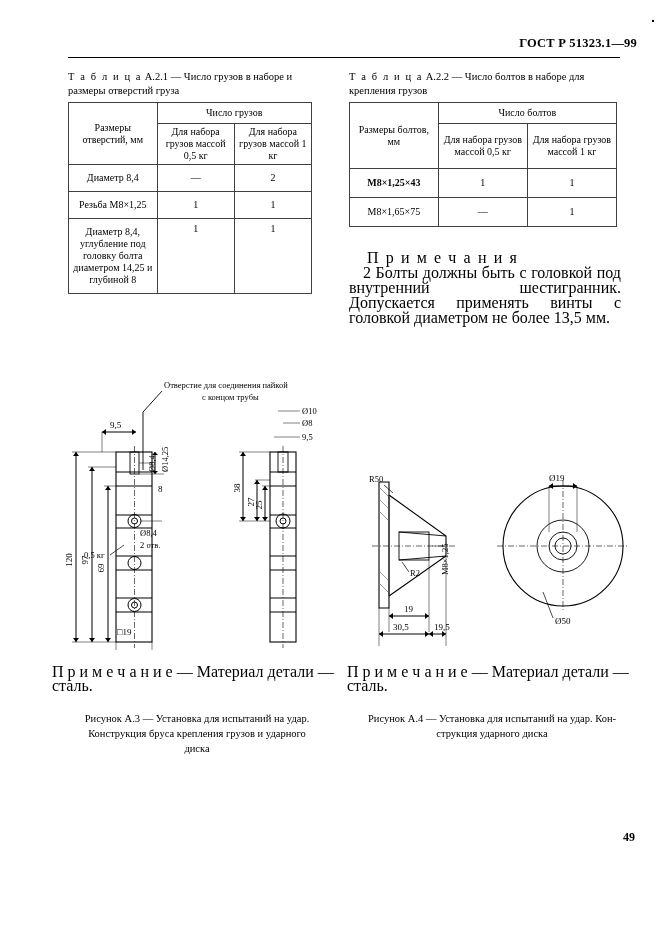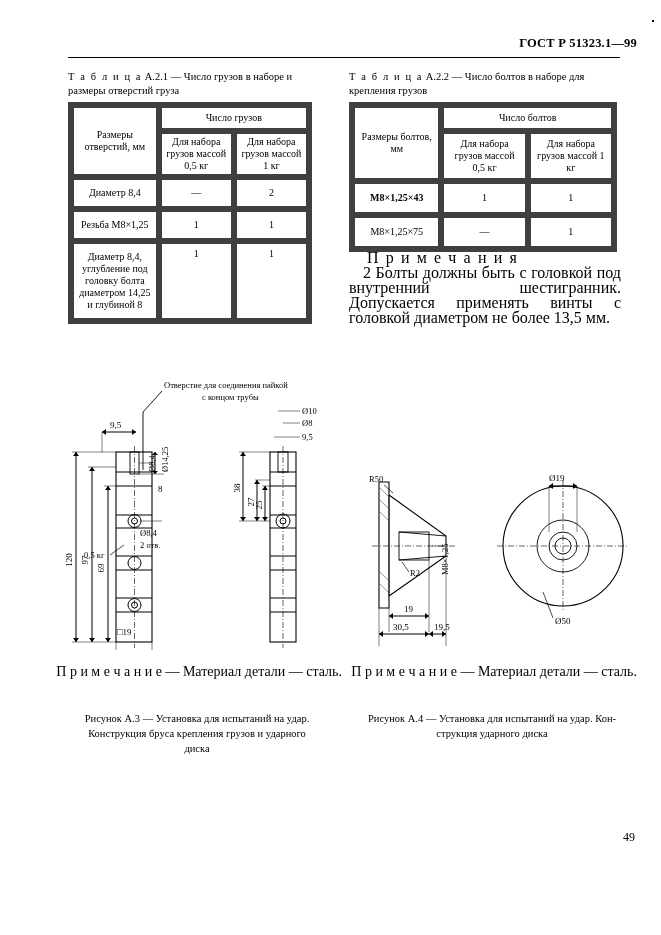--- a/index.html
+++ b/index.html
@@ -48,21 +48,21 @@
     letter-spacing: 1.6px;
     margin-top: 35px;
   }
   table.grid {
     position: absolute;
     border-collapse: collapse;
     font-size: 10px;
     line-height: 12px;
   }
   table.grid td, table.grid th {
-    border: 6px solid #404040;
+    border: 1px solid #404040;
     text-align: center;
     vertical-align: middle;
     font-weight: normal;
     padding: 2px 3px;
   }
   .t1 { left: 56px; top: 102px; width: 244px; }
   .t2 { left: 337px; top: 102px; width: 268px; }
 
   .note-block {
     position: absolute;
@@ -80,30 +80,30 @@
 
   .fig-caption {
     position: absolute;
     font-size: 10.5px;
     line-height: 15px;
     text-align: center;
     margin-top: 21px;
   }
   .fig-note {
     position: absolute;
-    font-size: 14px;
+    font-size: 16px;
     line-height: 14px;
-    text-align: right;
+    text-align: left;
   }
   .page-num {
     position: absolute;
     right: 54px;
     top: 830px;
     font-size: 12px;
-    font-weight: normal;
+    font-weight: bold;
   }
   svg { display: block; }
   .drawings {
     position: absolute;
     left: 0;
     top: 360px;
     width: 661px;
     height: 290px;
   }
   .corner-dot {
@@ -170,21 +170,21 @@
     <tr>
       <td style="width:90px; height:40px;">Для набора грузов массой 0,5 кг</td>
       <td style="width:90px;">Для набора грузов массой 1 кг</td>
     </tr>
     <tr>
       <td style="height:24px;font-weight:bold;">М8×1,25×43</td>
       <td>1</td>
       <td>1</td>
     </tr>
     <tr>
-      <td style="height:24px;">М8×1,25×75</td>
+      <td style="height:24px;">М8×1,65×75</td>
       <td>—</td>
       <td>1</td>
     </tr>
   </tbody>
     </table>
 
   <div class="note-block" style="left:337px; top:250px; width:272px;">
     <div class="note-title">П р и м е ч а н и я</div>
     <div class="note-p">2 Болты должны быть с головкой под внутренний шестигранник. Допускается применять винты с головкой диаметром не более 13,5 мм.</div>
   </div>

